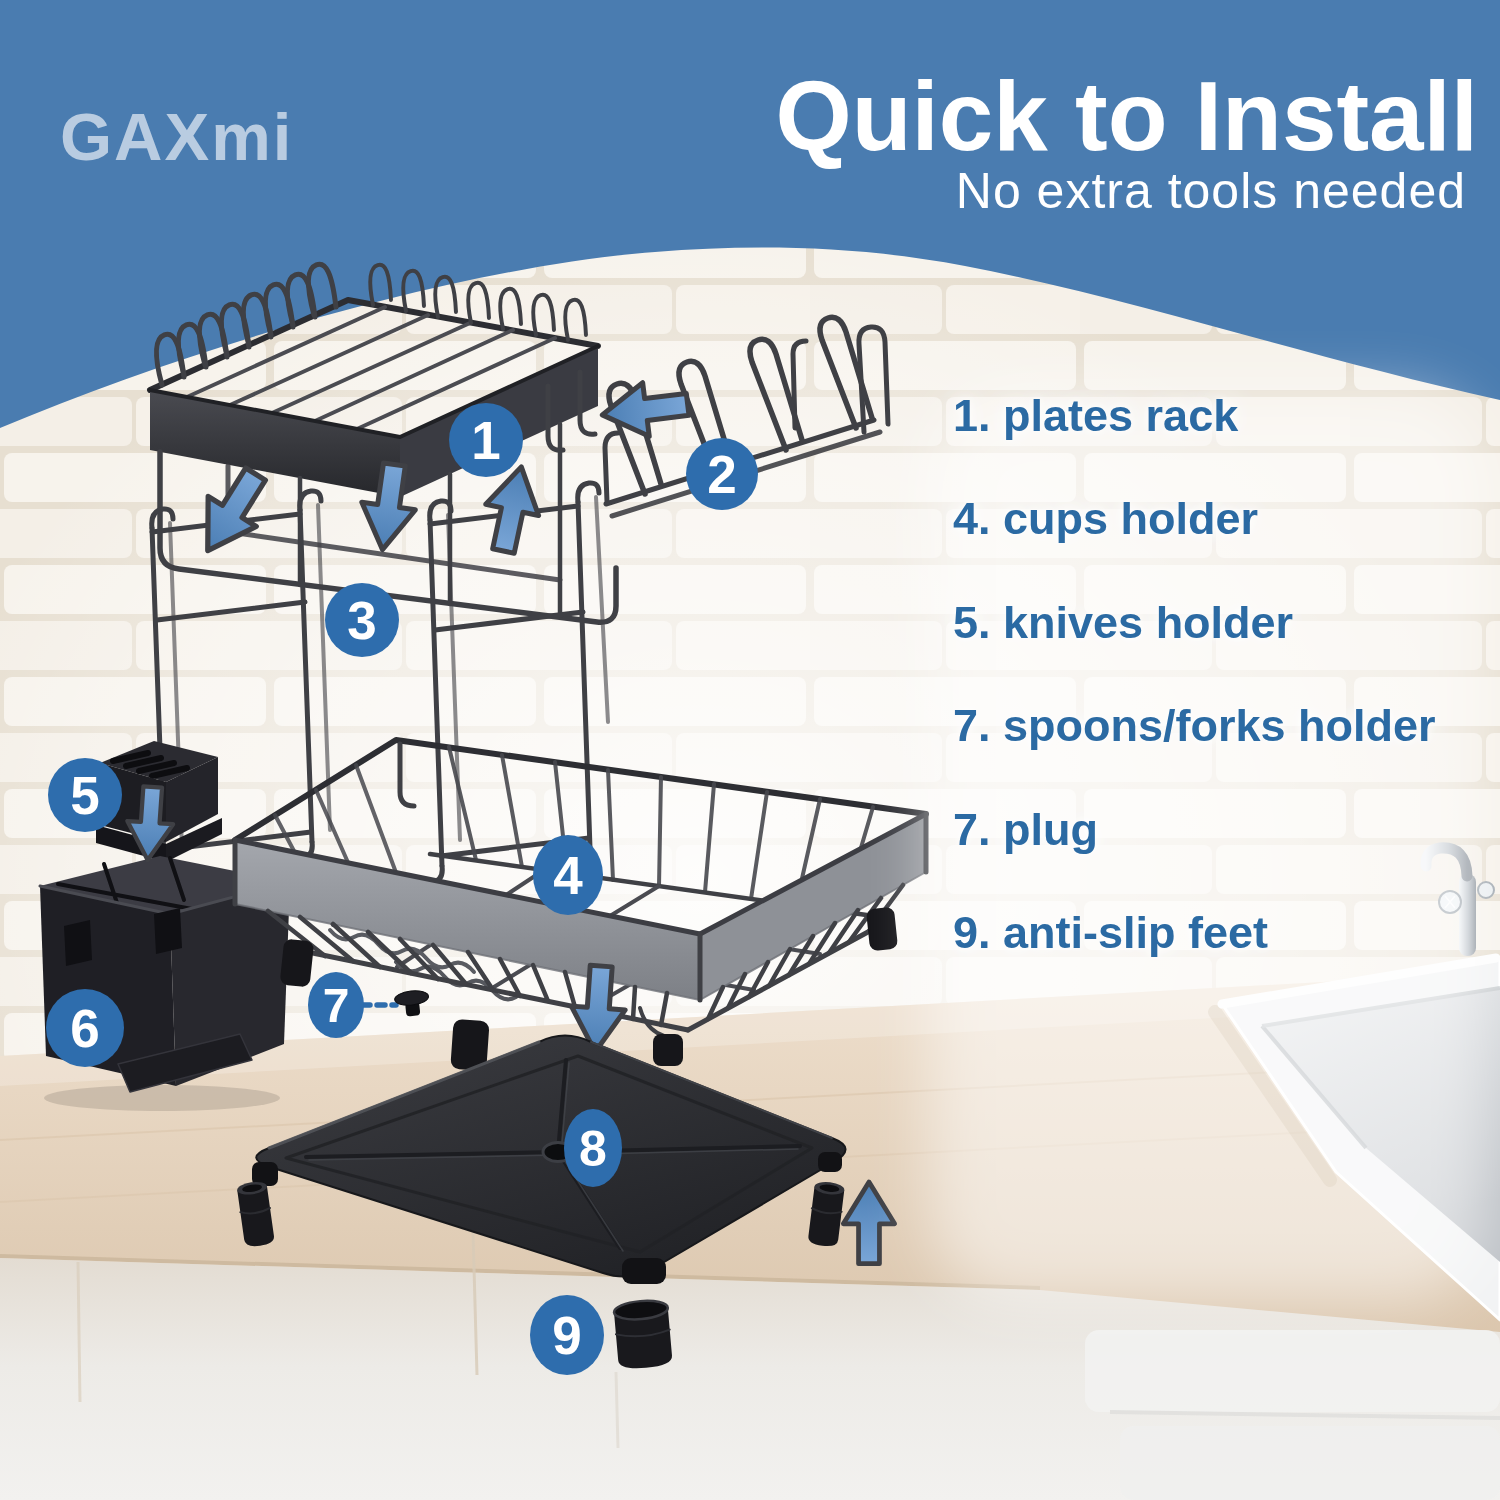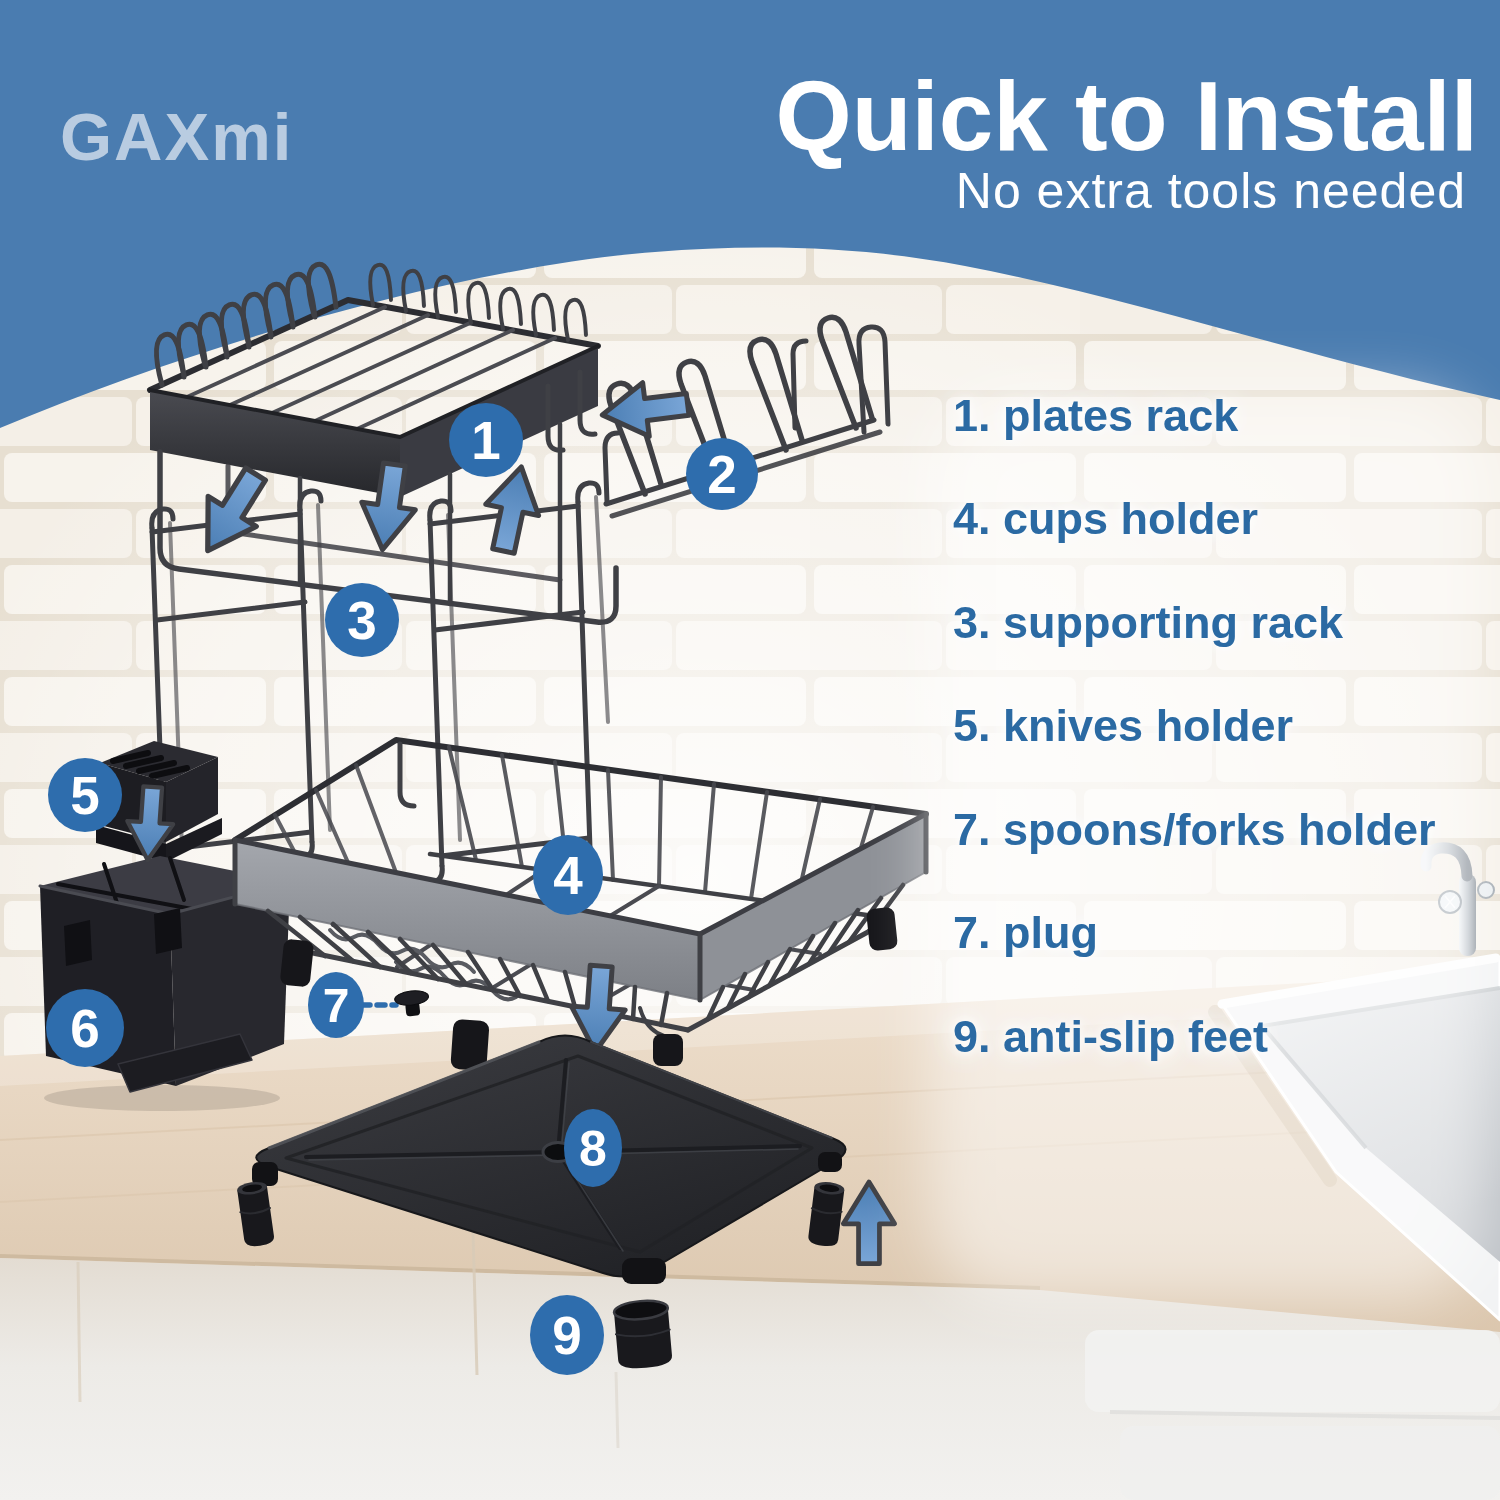--- a/index.html
+++ b/index.html
@@ -317,20 +317,19 @@
 
 <div class="list-glow"></div>
 
 <div class="brand">GAXmi</div>
 <div class="title">Quick to Install</div>
 <div class="subtitle">No extra tools needed</div>
 
 <div class="parts-list">
   <div class="item">1. plates rack</div>
   <div class="item">4. cups holder</div>
-  <div class="item">3. supporting rack</div>
   <div class="item">5. knives holder</div>
   <div class="item">7. spoons/forks holder</div>
   <div class="item">7. plug</div>
   <div class="item">9. anti-slip feet</div>
 </div>
 
 </div>
 
 </body></html>

